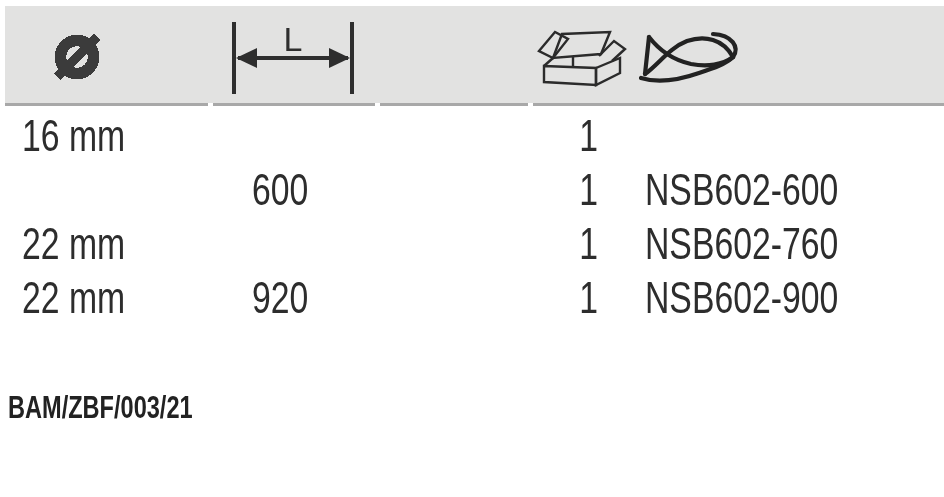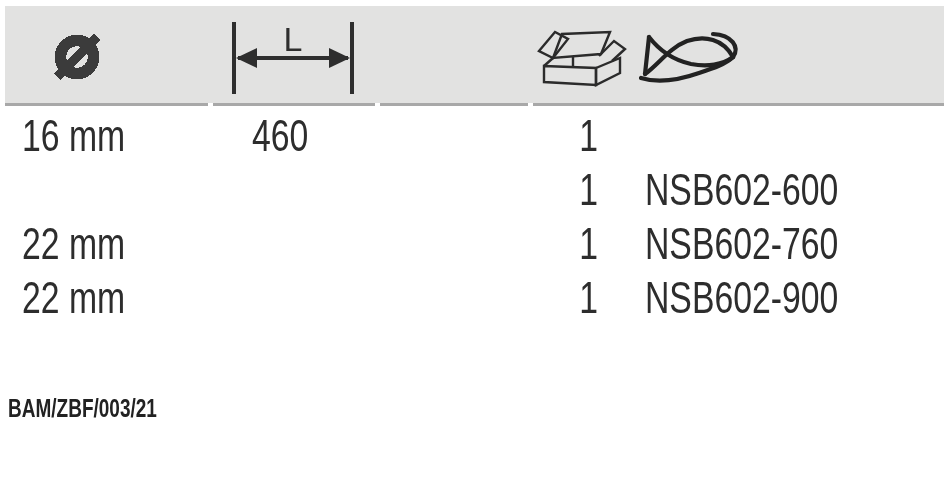--- a/index.html
+++ b/index.html
@@ -55,21 +55,21 @@
   .cell.c-len  { left: 252px; }
   .cell.c-qty  { left: 480px; width: 118px; text-align: right; }
   .cell.c-qty > span { transform-origin: 100% 50%; }
   .cell.c-code { left: 645px; }
   .footer-ref {
     position: absolute;
     left: 8px;
     top: 393px;
     height: 30px;
     line-height: 30px;
-    font-size: 25px;
+    font-size: 31px;
     font-weight: bold;
     color: #222222;
     white-space: nowrap;
   }
   .footer-ref > span {
     display: inline-block;
     transform: scaleX(0.76);
     transform-origin: 0 50%;
   }
   svg { display: block; }
@@ -118,37 +118,38 @@
     <div class="divider-seg" style="left:5px;   width:203px;"></div>
     <div class="divider-seg" style="left:213px; width:162px;"></div>
     <div class="divider-seg" style="left:380px; width:148px;"></div>
     <div class="divider-seg" style="left:533px; width:411px;"></div>
   </div>
 
   <div class="table-body">
 
     <div class="trow" style="top:0px;">
       <div class="cell c-diam"><span>16 mm</span></div>
-      <div class="cell c-len"><span>460</span></div>
       <div class="cell c-qty"><span>1</span></div>
     </div>
 
     <div class="trow" style="top:54px;">
+      <div class="cell c-len"><span>600</span></div>
       <div class="cell c-qty"><span>1</span></div>
       <div class="cell c-code"><span>NSB602-600</span></div>
     </div>
 
     <div class="trow" style="top:108px;">
       <div class="cell c-diam"><span>22 mm</span></div>
       <div class="cell c-qty"><span>1</span></div>
       <div class="cell c-code"><span>NSB602-760</span></div>
     </div>
 
     <div class="trow" style="top:162px;">
       <div class="cell c-diam"><span>22 mm</span></div>
+      <div class="cell c-len"><span>920</span></div>
       <div class="cell c-qty"><span>1</span></div>
       <div class="cell c-code"><span>NSB602-900</span></div>
     </div>
 
   </div>
 
   <div class="footer-ref">
     <span>BAM/ZBF/003/21</span>
   </div>
 

